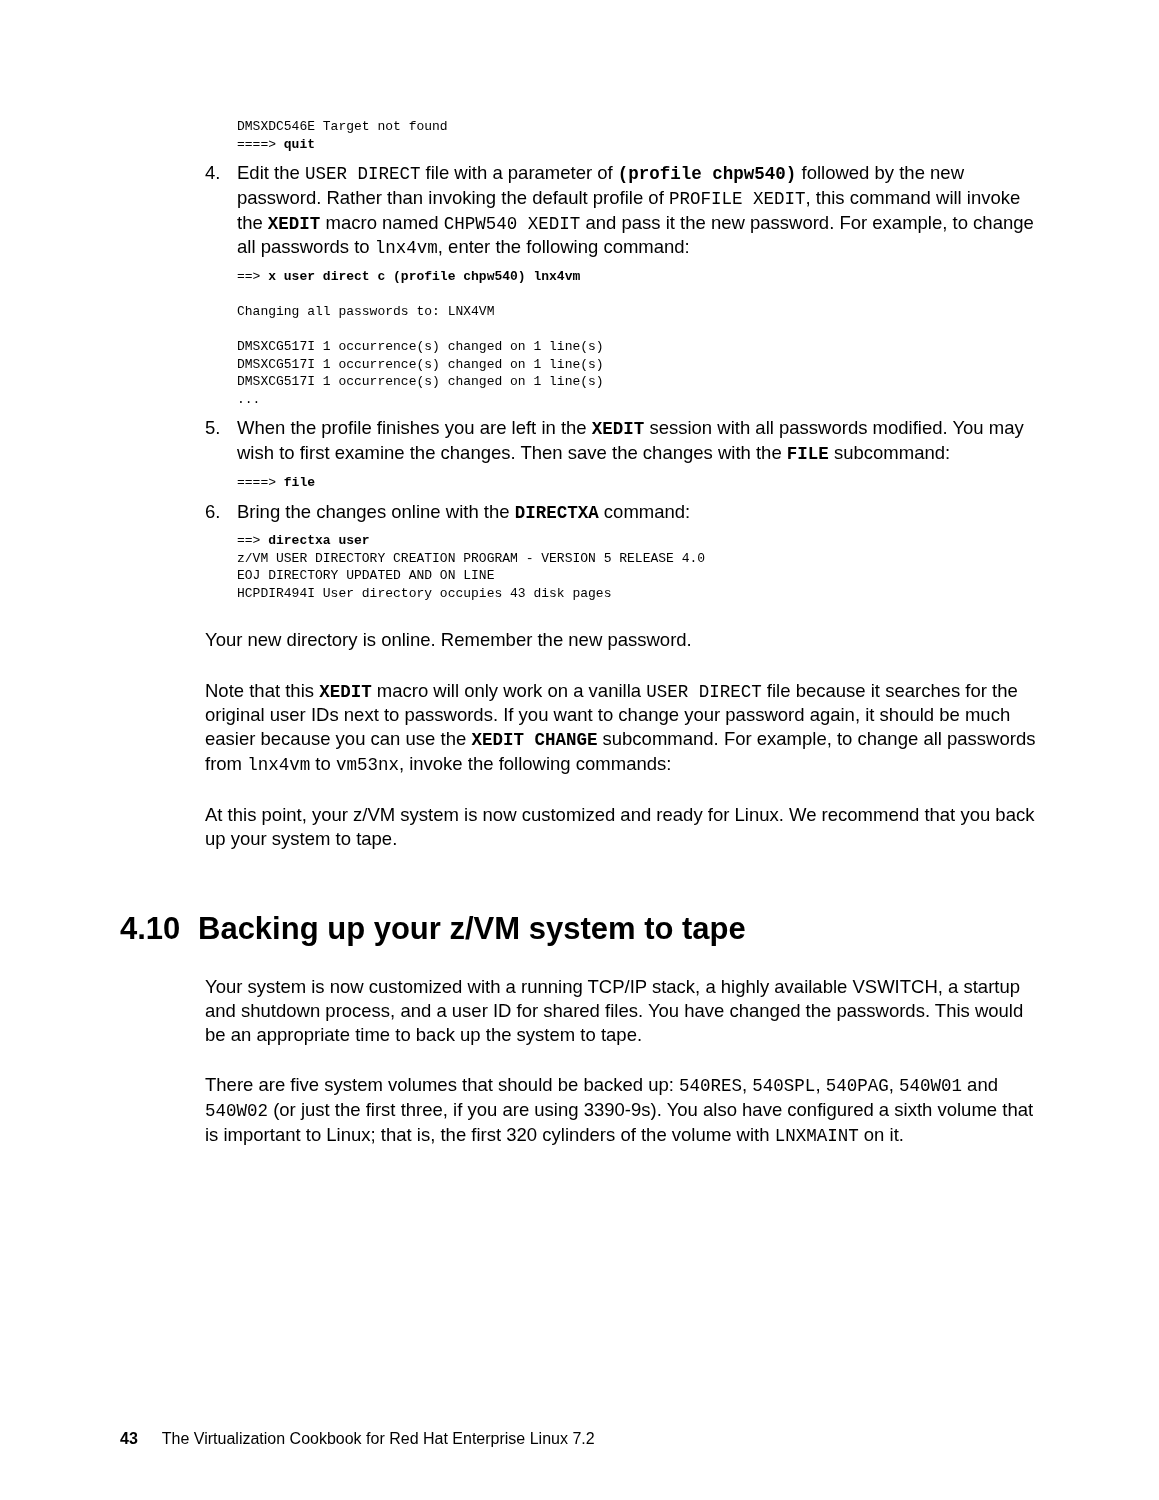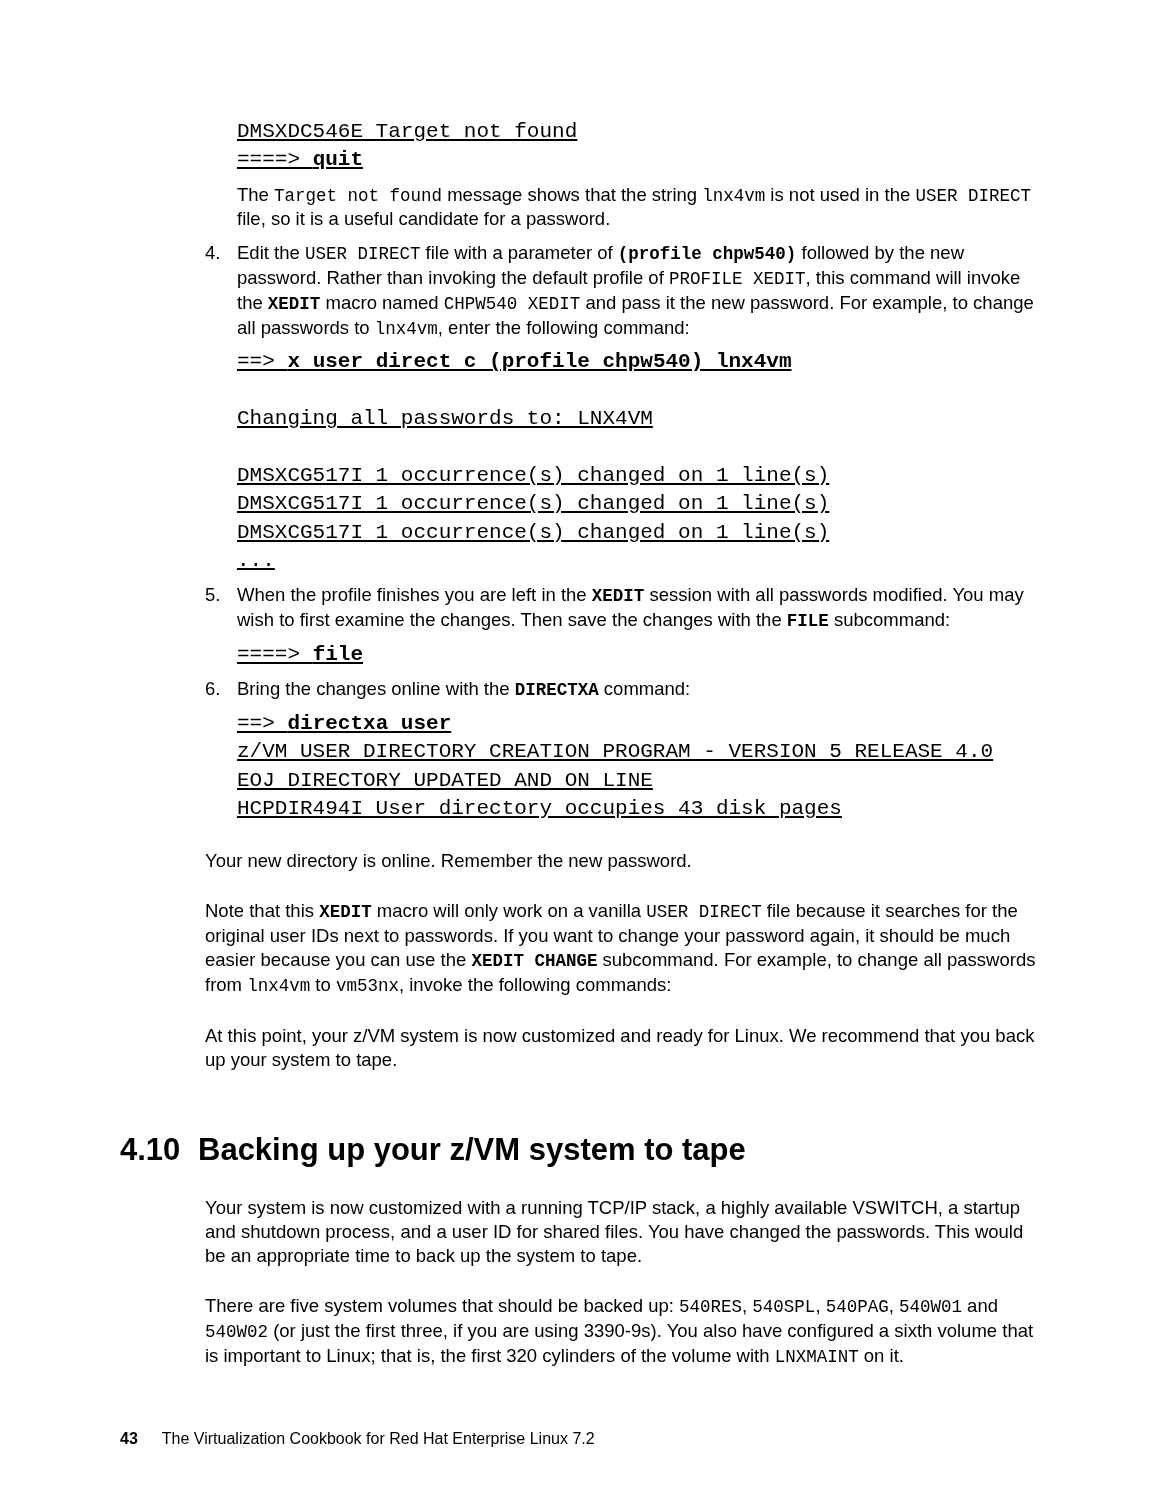--- a/index.html
+++ b/index.html
@@ -21,25 +21,24 @@
   .content {
     margin-left: 85px;
   }
   .mono {
     font-family: "Courier New", Courier, monospace;
     font-size: 17.5px;
   }
   .bold { font-weight: bold; }
   pre.codeblock {
     font-family: "Courier New", Courier, monospace;
-    font-size: 21px;
+    font-size: 13px;
     margin: 8px 0 8px 32px;
     white-space: pre;
     line-height: 1.35;
-    text-decoration: underline;
   }
   ol.steps {
     list-style: none;
     padding: 0;
     margin: 0;
   }
   ol.steps > li {
     position: relative;
     padding-left: 32px;
     margin-bottom: 6px;
@@ -75,23 +74,20 @@
 </style>
 </head>
 <body>
 
 <div class="page">
   <div class="content">
 
     <pre class="codeblock"><span>DMSXDC546E Target not found</span>
 <span>====&gt; </span><span class="bold">quit</span></pre>
 
-    <div style="margin-left:32px;margin-bottom:10px;">
-      <span>The </span><span class="mono">Target not found</span><span> message shows that the string </span><span class="mono">lnx4vm</span><span> is not used in the </span><span class="mono">USER DIRECT</span><span> file, so it is a useful candidate for a password.</span>
-    </div>
 
     <ol class="steps">
       <li>
         <span class="num">4.</span>
         <span>Edit the </span><span class="mono">USER DIRECT</span><span> file with a parameter of </span><span class="mono bold">(profile chpw540)</span><span> followed by the new password. Rather than invoking the default profile of </span><span class="mono">PROFILE XEDIT</span><span>, this command will invoke the </span><span class="mono bold">XEDIT</span><span> macro named </span><span class="mono">CHPW540 XEDIT</span><span> and pass it the new password. For example, to change all passwords to </span><span class="mono">lnx4vm</span><span>, enter the following command:</span>
         <pre class="codeblock" style="margin-left:0;"><span>==&gt; </span><span class="bold">x user direct c (profile chpw540) lnx4vm</span>
 
 <span>Changing all passwords to: LNX4VM
 
 DMSXCG517I 1 occurrence(s) changed on 1 line(s)

